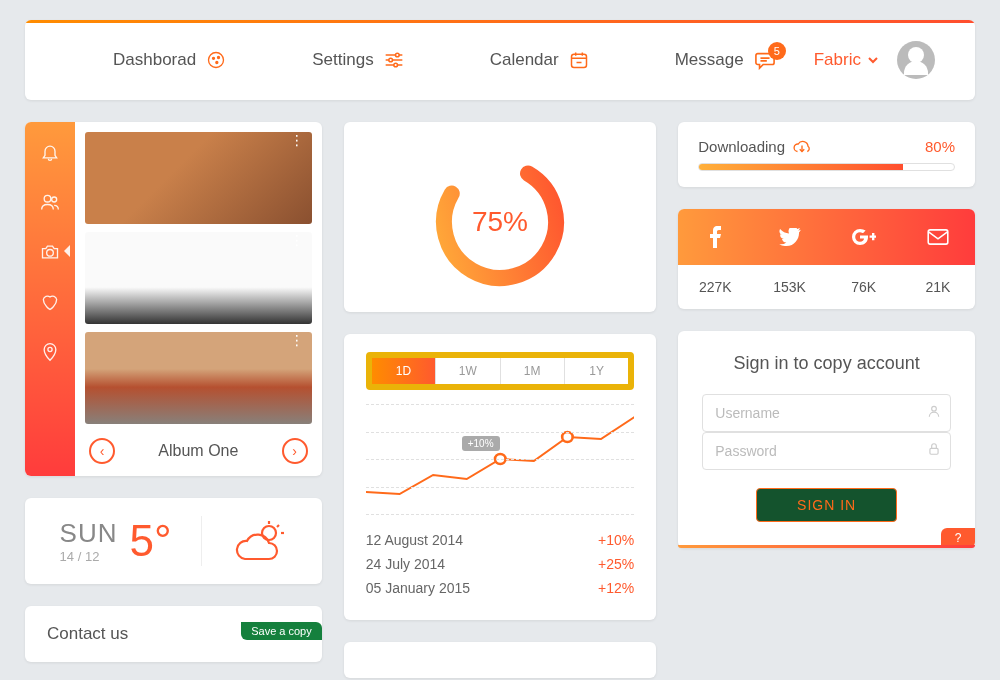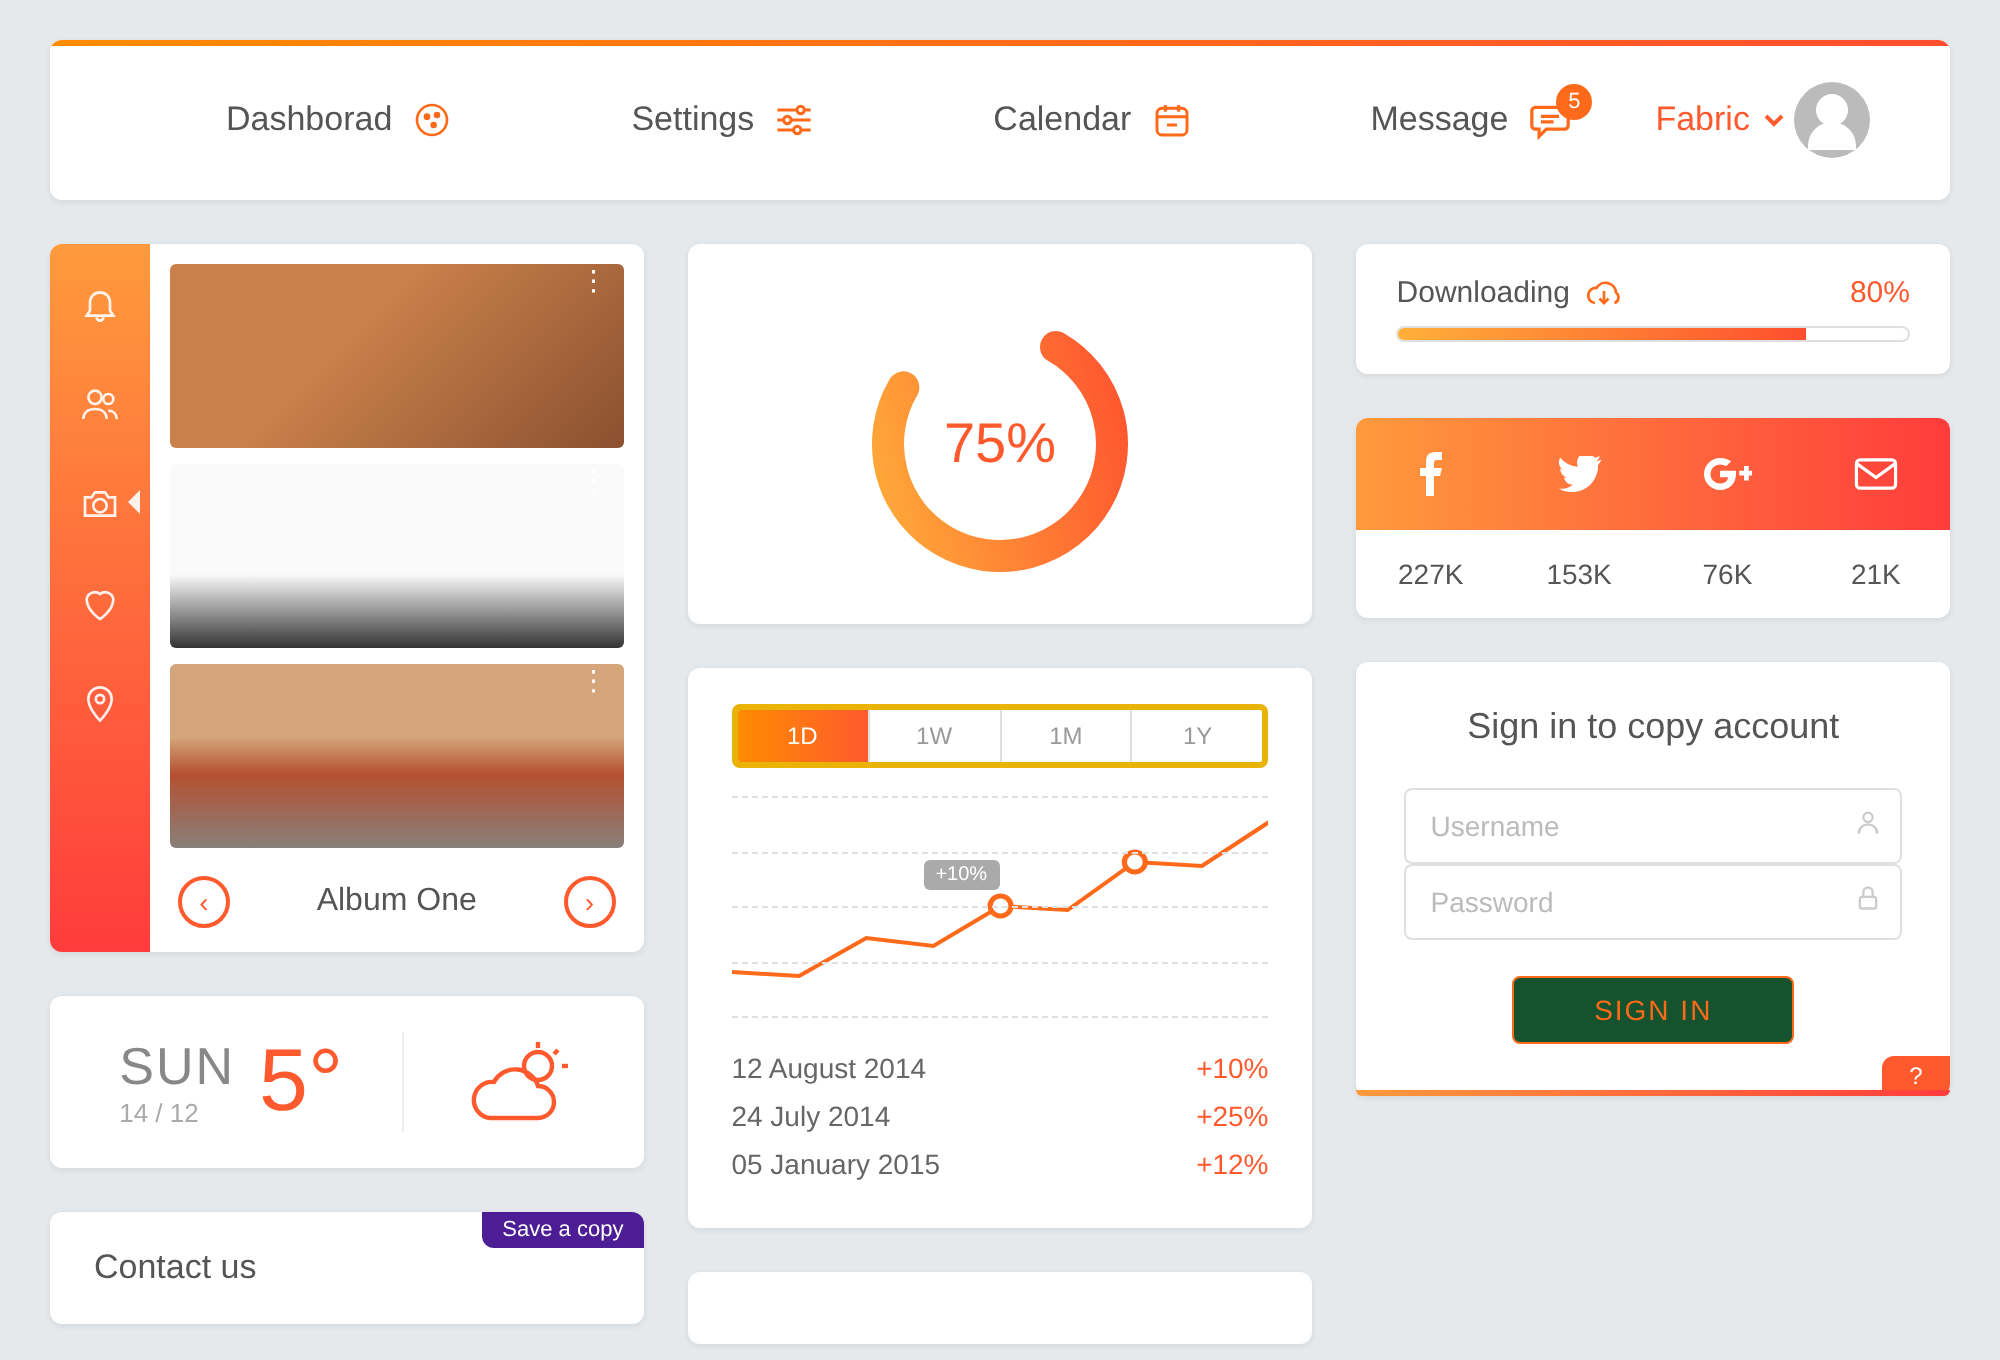--- a/index.html
+++ b/index.html
@@ -38,30 +38,30 @@
 .weather { display:flex; align-items:center; justify-content:space-around; padding:18px 20px; }
 .w-left { text-align:left; }
 .w-day { color:#888; font-size:26px; font-weight:300; letter-spacing:1px; }
 .w-date { color:#aaa; font-size:13px; }
 .w-temp { color:#ff5a2e; font-size:44px; font-weight:300; }
 .w-div { width:1px; height:50px; background:#eee; }
 .w-icon { color:#ff5a2e; }
 
 .contact { padding:18px 22px; position:relative; }
 .contact-title { color:#555; font-size:17px; }
-.savecopy { position:absolute; top:0; right:0; background:#4c1d95; color:#fff; font-size:11px; padding:3px 10px; border-radius:0 6px 0 6px; cursor:pointer; }
+.savecopy { position:absolute; top:16px; right:0; background:#15803d; color:#fff; font-size:11px; padding:3px 10px; border-radius:0 6px 0 6px; cursor:pointer; }
 
 .gauge-card { padding:30px 20px 20px; }
 .gauge-wrap { display:flex; justify-content:center; }
 .gauge { width:140px; height:140px; position:relative; }
 .gauge svg { transform:rotate(-60deg); }
 .gauge-txt { position:absolute; top:0; left:0; right:0; bottom:0; display:flex; align-items:center; justify-content:center; color:#ff5a2e; font-size:28px; }
 
 .chart-card { padding:18px 22px 20px; }
-.range-tabs { display:flex; border:3px solid #eab308; border-radius:4px; overflow:hidden; margin-bottom:14px; }
+.range-tabs { display:flex; border:6px solid #eab308; border-radius:4px; overflow:hidden; margin-bottom:14px; }
 .range-tab { flex:1; text-align:center; padding:6px 0; font-size:12px; color:#999; cursor:pointer; border-right:1px solid #e0e0e0; }
 .range-tab:last-child { border-right:none; }
 .range-tab.active { background:linear-gradient(90deg,#ff8c00,#ff5a2e); color:#fff; }
 .mini-chart { height:110px; position:relative; }
 .grid-line { position:absolute; left:0; right:0; border-top:1px dashed #e0e0e0; }
 .tooltip { position:absolute; background:#aaa; color:#fff; font-size:10px; padding:2px 6px; border-radius:3px; }
 .history { margin-top:14px; }
 .hist-row { display:flex; justify-content:space-between; padding:4px 0; color:#666; font-size:14px; }
 .hist-row span:last-child { color:#ff5a2e; font-weight:500; }
 
@@ -135,21 +135,21 @@
     <span>Message</span>
     <span class="ic" style="position:relative">
       <svg width="22" height="20" viewBox="0 0 24 22" fill="none" stroke="currentColor" stroke-width="1.8">
           <path d="M4 4h16a2 2 0 0 1 2 2v8a2 2 0 0 1-2 2H10l-4 4v-4H4a2 2 0 0 1-2-2V6a2 2 0 0 1 2-2z"></path>
           <line x1="7" y1="9" x2="17" y2="9"></line>
           <line x1="7" y1="12" x2="14" y2="12"></line>
         </svg>
       <span class="badge">5</span>
     </span>
   </div>
-  <div style="display:flex;align-items:center;gap:4px">
+  <div style="display:flex;align-items:center;gap:18px">
     <div class="fabric">
       <span>Fabric</span>
       <span>
         <svg width="12" height="12" viewBox="0 0 12 12" fill="none" stroke="currentColor" stroke-width="2">
             <polyline points="2,4 6,8 10,4"></polyline>
           </svg>
       </span>
     </div>
     <div class="avatar"></div>
   </div>

